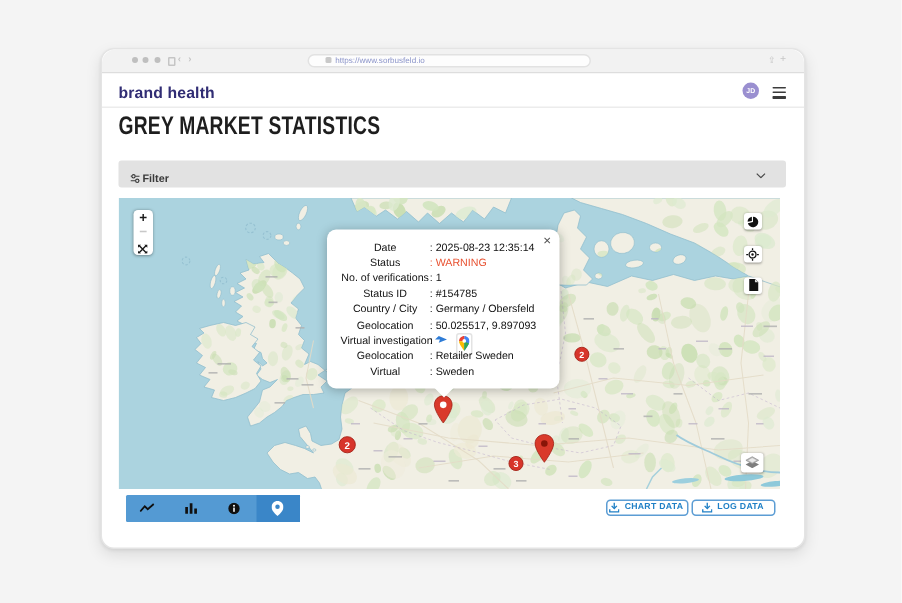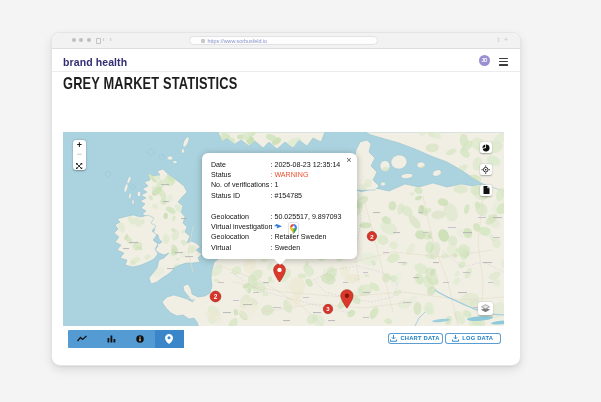--- a/index.html
+++ b/index.html
@@ -1,19 +1,19 @@
 <!DOCTYPE html>
 <html><head>
 <meta charset="utf-8">
 <style>
   html,body{margin:0;padding:0;}
   body{width:601px;height:402px;background:#f4f4f4;font-family:"Liberation Sans",sans-serif;overflow:hidden;}
   .stage{position:relative;width:601px;height:402px;}
   .abs{position:absolute;}
-  .win{left:51px;top:32px;width:470px;height:334px;background:#fff;border-radius:9px;border:1px solid #e4e4e4;
+  .win{left:67px;top:32px;width:470px;height:334px;background:#fff;border-radius:9px;border:1px solid #e4e4e4;
        box-sizing:border-box;box-shadow:0 4px 10px rgba(0,0,0,0.10), 0 1px 2px rgba(0,0,0,0.06);}
   .chrome{left:0;top:0;width:468px;height:15px;background:#f2f2f2;border-bottom:1px solid #ddd;
           border-radius:9px 9px 0 0;}
   .dot{width:4px;height:4px;border-radius:50%;background:#bfbfbf;top:5.4px;}
   .csq{left:43.5px;top:5.3px;width:3.6px;height:3.6px;border:0.9px solid #c5c5c5;border-radius:0.8px;}
   .carr{top:3.2px;color:#c5c5c5;font-size:6.5px;font-weight:bold;}
   .pill{left:137px;top:3px;width:189px;height:9.4px;background:#fdfdfd;border:0.6px solid #e2e2e2;
         border-radius:5px;text-align:left;padding-left:11px;box-sizing:border-box;line-height:9.4px;font-size:5.4px;color:#8a93c9;}
   .cri{color:#c7c7c7;font-size:6px;top:3.4px;}
   .brand{left:11px;top:22.5px;font-size:10.5px;font-weight:bold;color:#312d74;letter-spacing:0.1px;}
@@ -30,21 +30,21 @@
   .zctl{left:21px;top:107px;width:13px;height:30px;background:#fff;border-radius:3px;
         box-shadow:0 0.5px 2px rgba(0,0,0,0.35);}
   .rbtn{left:427.5px;width:12.5px;height:11.5px;background:#fff;border-radius:2px;
         box-shadow:0 0.5px 1.5px rgba(0,0,0,0.3);}
   .lyr{left:426px;top:268.5px;width:15px;height:13px;background:#fff;border-radius:2px;
        box-shadow:0 0.5px 1.5px rgba(0,0,0,0.3);}
   
   .popup{left:150px;top:120px;width:154.5px;height:105.5px;background:#fff;border-radius:6px;
          box-shadow:0 1px 7px rgba(0,0,0,0.28);font-size:7.1px;color:#111;}
   .prow{position:absolute;left:9px;white-space:nowrap;}
-  .plab{display:inline-block;width:59.5px;}
+  .plab{display:inline-block;width:59.5px;text-align:center;}
   .pclose{position:absolute;right:5px;top:1.5px;font-size:9px;color:#555;}
   .tail{left:220.5px;top:225px;z-index:6;width:0;height:0;border-left:7px solid transparent;
         border-right:7px solid transparent;border-top:7px solid #fff;}
   .warn{color:#e8502f;}
   
   .tbar{left:16px;top:297px;width:115.5px;height:17.5px;background:#549ad3;border-radius:1px;display:flex;}
   .tcell{width:28.9px;height:17.5px;display:flex;align-items:center;justify-content:center;}
   .tsel{background:#3a86c8;}
   .dl{left:298.5px;top:300.8px;font-size:7.2px;font-weight:bold;color:#222;margin-left:44px;}
   .btn{top:299.5px;height:11.3px;box-sizing:border-box;background:#fff;border:1px solid rgba(64,140,205,0.85);border-radius:3px;
@@ -68,20 +68,34 @@
     <div class="abs cri" style="left:452px;font-size:7px;top:2.8px">+</div>
 
     <div class="abs brand">brand health</div>
     <div class="abs avatar">JD</div>
     <div class="abs hbar" style="top:24.5px"></div>
     <div class="abs hbar" style="top:27.7px"></div>
     <div class="abs hbar" style="top:30.9px"></div>
     <div class="abs hdrline"></div>
     <div class="abs title">GREY MARKET STATISTICS</div>
 
+    <div class="abs filter">
+      <div class="abs ftxt">Filter</div>
+      <svg class="abs" style="left:7.5px;top:8.5px" width="6.5" height="6" viewBox="0 0 13 12">
+        <g stroke="#3a3a3a" stroke-width="1.6" fill="none">
+          <line x1="0" y1="3" x2="13" y2="3"></line>
+            <line x1="0" y1="9" x2="13" y2="9"></line>
+        </g>
+        <circle cx="4" cy="3" r="2.2" fill="#e2e2e2" stroke="#3a3a3a" stroke-width="1.4"></circle>
+        <circle cx="9" cy="9" r="2.2" fill="#e2e2e2" stroke="#3a3a3a" stroke-width="1.4"></circle>
+      </svg>
+      <svg class="abs" style="right:13px;top:7.6px" width="6.5" height="4.5" viewBox="0 0 13 9">
+        <polyline points="1,1.5 6.5,7 12,1.5" fill="none" stroke="#4a4a4a" stroke-width="1.6"></polyline>
+      </svg>
+    </div>
 
     <div class="abs mapbox" id="mapsvg">
     <svg width="441" height="194" viewBox="0 0 441 194">
       <rect width="441" height="194" fill="#abd3df"></rect>
       <defs>
             <clipPath id="landclip">
       <path d="M100,37 L94,39 L97,43 L90,44 L85,41 L87,48 L81,50 L85,54 L79,57 L84,60 L78,63 L83,66 L77,69 L82,72 L78,76 L83,79 L79,82 L85,85 L82,88 L88,91 L85,95 L92,97 L90,101 L95,103 L96,107 L99,110 L96,112 L93,109 L95,114 L92,118 L96,121 L101,123 L106,121 L101,126 L96,128 L94,136 L90,141 L86,146 L88,152 L94,150 L99,146 L104,143 L109,139 L112,135 L117,133 L123,131 L130,131 L137,130 L135,126 L139,122 L133,118 L139,114 L139,116 L133,111 L128,109 L124,111 L127,104 L122,100 L124,95 L120,91 L122,85 L118,80 L120,74 L115,70 L119,65 L124,60 L121,54 L116,50 L112,47 L107,44 Z"></path>
       <path d="M61,85 L70,83 L78,85 L85,83 L91,86 L88,91 L93,94 L89,99 L94,103 L90,108 L95,112 L92,117 L95,122 L91,127 L85,130 L78,133 L70,135 L62,133 L64,128 L57,126 L61,121 L54,118 L58,113 L52,110 L56,105 L51,101 L55,97 L52,93 L57,90 L54,87 Z"></path>
       <path d="M151,130 L162,122 L174,114 L186,106 L198,98 L210,90 L222,82 L234,74 L246,67 L258,62 L270,59 L281,57 L291,56 L298,60 L312,56 L326,59 L342,52 L356,55 L370,51 L384,55 L398,52 L410,54 L420,52 L443,56 L443,196 L136,196 L134,190 L131,186 L126,187 L120,183 L114,184 L108,181 L103,176 L99,170 L104,165 L111,163 L118,165 L124,167 L130,170 L126,165 L121,159 L120,154 L125,152 L128,157 L129,162 L135,165 L142,164 L147,161 L149,154 L148,146 L149,138 Z"></path>
       <path d="M291,58 L290,44 L291,30 L293,18 L297,10 L304,8 L308,12 L306,20 L312,26 L308,34 L314,40 L310,48 L316,54 L312,58 Z"></path>
@@ -531,20 +545,21 @@
       </svg>
     </div>
 
     <div class="abs tail"></div>
     <div class="abs popup">
       <div class="pclose">×</div>
       <div class="prow" style="top:7.5px"><span class="plab">Date</span>: 2025-08-23 12:35:14</div>
       <div class="prow" style="top:17.9px"><span class="plab">Status</span><span class="warn">: WARNING</span></div>
       <div class="prow" style="top:28.3px"><span class="plab">No. of verifications</span>: 1</div>
       <div class="prow" style="top:38.7px"><span class="plab">Status ID</span>: #154785</div>
+      <div class="prow" style="top:49.1px"><span class="plab">Country / City</span>: Germany / Obersfeld</div>
       <div class="prow" style="top:59.5px"><span class="plab">Geolocation</span>: 50.025517, 9.897093</div>
       <div class="prow" style="top:69.9px"><span class="plab">Virtual investigation</span>: <svg width="8" height="4.5" viewBox="0 0 16 9" style="vertical-align:0px">
             <path d="M0,4.5 L5,0 L16,4.5 L5,9 L6.6,4.5 Z" fill="#2e7cd6"></path>
           </svg></div>
       <div style="position:absolute;left:85.5px;top:68.5px;width:9.5px;height:13px;background:#fff;border:0.6px solid #e3e3e3;border-radius:2px;text-align:center;"><svg width="7" height="10" viewBox="0 0 24 34" style="margin-top:1.2px">
           <path d="M12,0 C18.6,0 24,5.4 24,12 C24,16 21,21.5 12,34 L12,12 Z" fill="#4285f4"></path>
           <path d="M12,0 C5.4,0 0,5.4 0,12 L12,12 Z" fill="#ea4335"></path>
           <path d="M0,12 C0,16 3,21.5 12,34 L12,12 Z" fill="#fbbc04"></path>
           <path d="M12,34 C17,27 21,21.5 22.8,17 L12,12 Z" fill="#34a853"></path>
           <circle cx="12" cy="11" r="4.2" fill="#fff"></circle>

